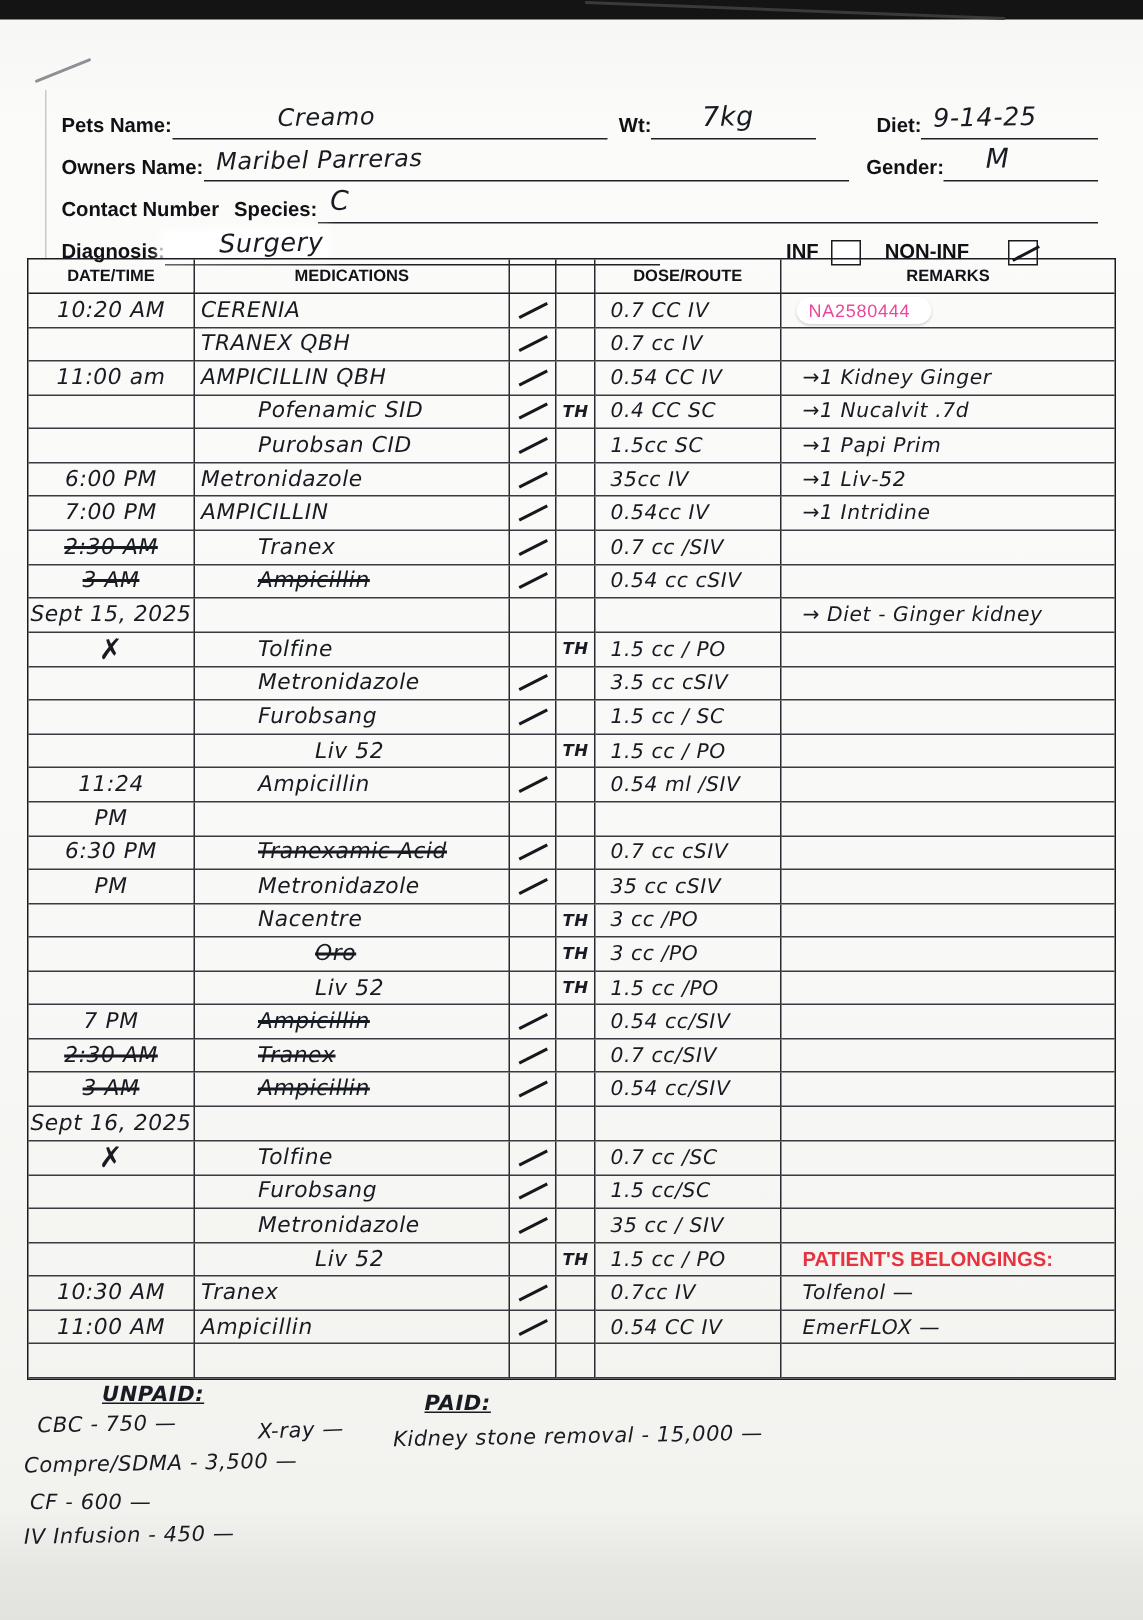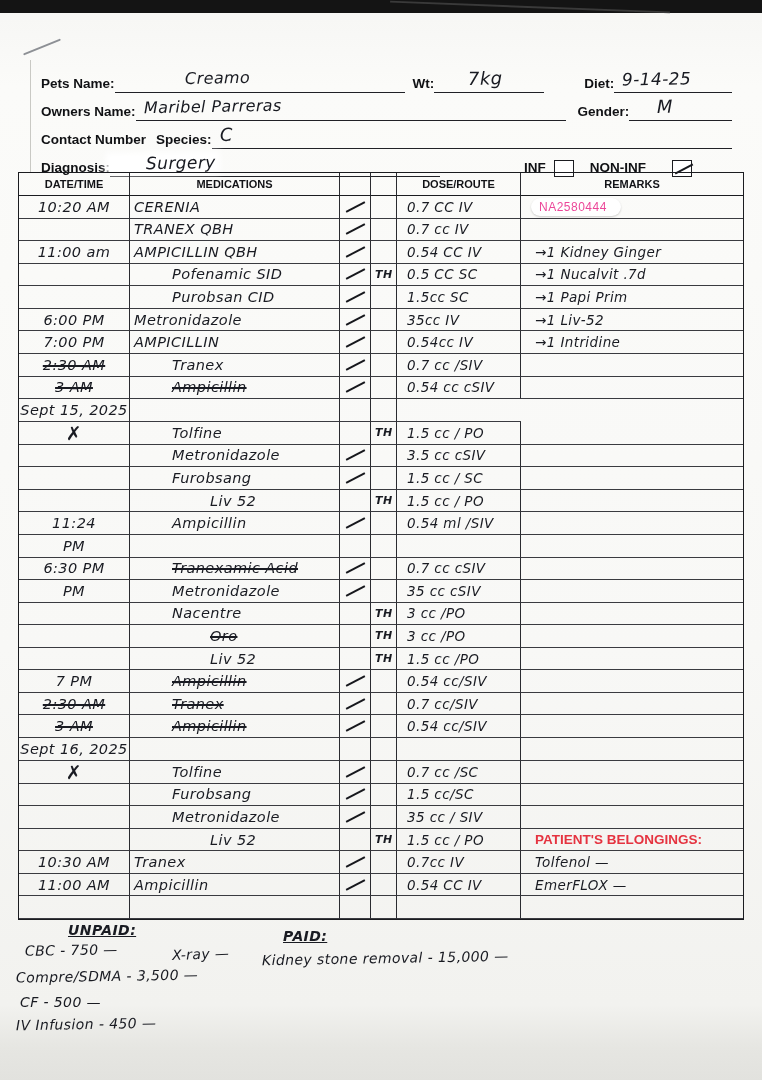--- a/index.html
+++ b/index.html
@@ -197,21 +197,21 @@
       <div class="td c-med">
           <span class="hw" style="margin-left: 38px;">Pofenamic    SID</span>
         </div>
       <div class="td c-chk">
           <span class="tick show"></span>
         </div>
       <div class="td c-th">
           <span class="hw th-mark">TH</span>
         </div>
       <div class="td c-dose">
-          <span class="hw">0.5 CC SC</span>
+          <span class="hw">0.4 CC SC</span>
         </div>
       <div class="td c-rem">
           <span class="hw">→1 Nucalvit .7d</span>
         </div>
     </div>
       <div class="tr">
       <div class="td c-time">
           <span class="hw"></span>
         </div>
       <div class="td c-med">
@@ -316,20 +316,23 @@
         </div>
       <div class="td c-med">
           <span class="hw"></span>
         </div>
       <div class="td c-chk"></div>
       <div class="td c-th">
           <span class="hw th-mark"></span>
         </div>
       <div class="td c-dose">
           <span class="hw"></span>
+        </div>
+      <div class="td c-rem">
+          <span class="hw">→ Diet - Ginger kidney</span>
         </div>
     </div>
       <div class="tr">
       <div class="td c-time">
           <span class="hw" style="font-size: 19px;">✗</span>
         </div>
       <div class="td c-med">
           <span class="hw" style="margin-left: 38px;">Tolfine</span>
         </div>
       <div class="td c-chk"></div>
@@ -749,16 +752,16 @@
     </div>
     </div>
 
   <div class="footer">
     <span class="fnote hw title n-unpaid">UNPAID:</span>
     <span class="fnote hw n-cbc">CBC - 750 —</span>
     <span class="fnote hw n-xray">X-ray —</span>
     <span class="fnote hw title n-paid">PAID:</span>
     <span class="fnote hw n-kidney">Kidney stone removal - 15,000 —</span>
     <span class="fnote hw n-compre">Compre/SDMA - 3,500 —</span>
-    <span class="fnote hw n-cf">CF - 500 —</span>
+    <span class="fnote hw n-cf">CF - 600 —</span>
     <span class="fnote hw n-iv">IV Infusion - 450 —</span>
   </div>
 </div>
 
 </body></html>

